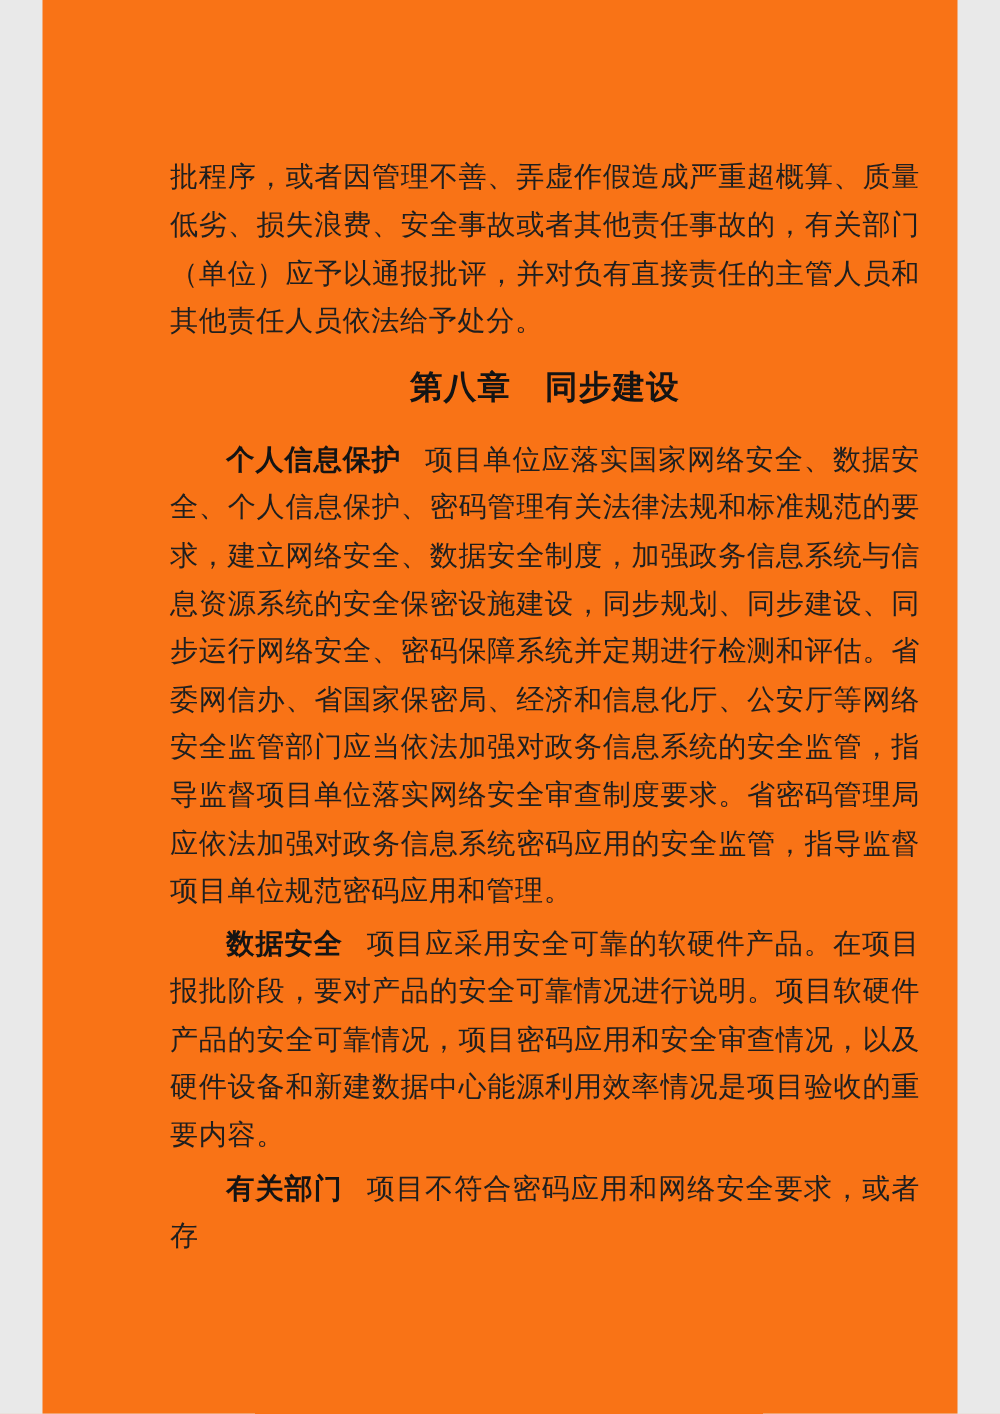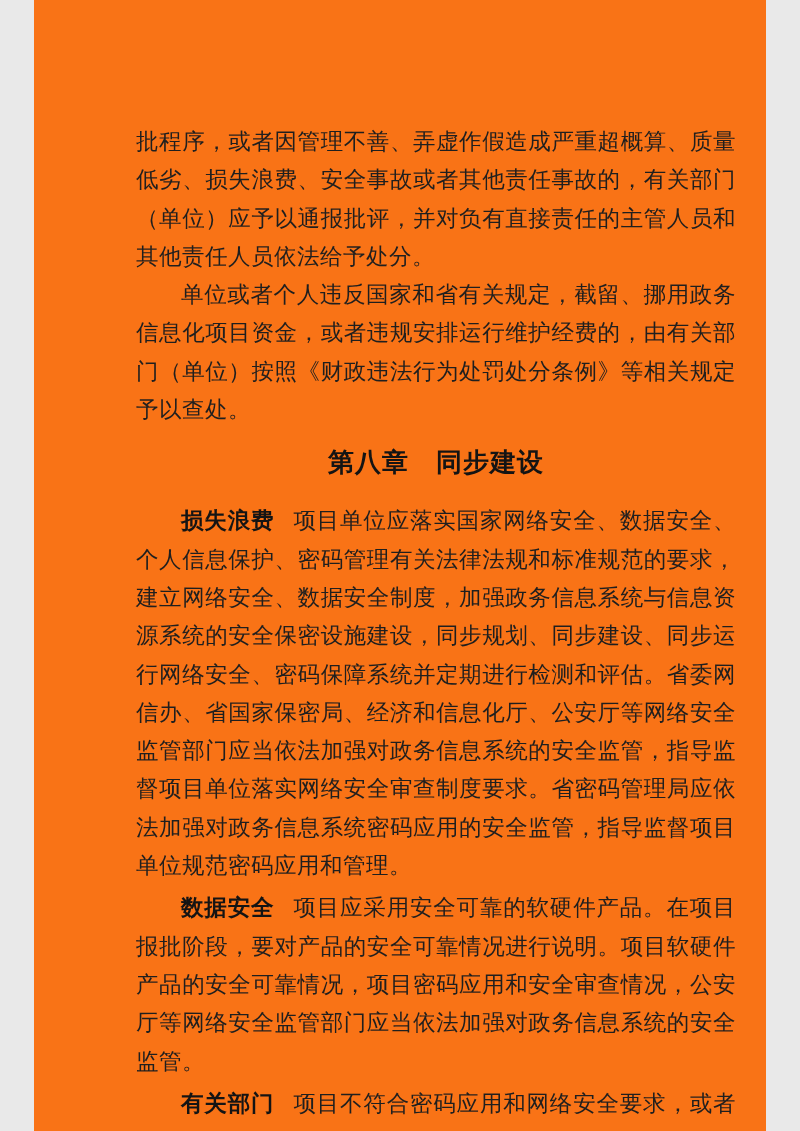--- a/index.html
+++ b/index.html
@@ -50,30 +50,29 @@
   }
 </style>
 </head>
 <body>
 
 <div class="page">
   <div class="content">
 
     <p class="body-para">批程序，或者因管理不善、弄虚作假造成严重超概算、质量低劣、损失浪费、安全事故或者其他责任事故的，有关部门（单位）应予以通报批评，并对负有直接责任的主管人员和其他责任人员依法给予处分。</p>
 
-    <p class="body-para indent">单位或者个人违反国家和省有关规定，截留、挪用政务信息化项目资金，或者违规安排运行维护经费的，由有关部门（单位）按照《财政违法行为处罚处分条例》等相关规定予以查处。</p>
 
     <h2 class="chapter-heading">第八章　同步建设</h2>
 
     <p class="body-para indent article">
-      <span class="art-label">损失浪费</span><span>项目单位应落实国家网络安全、数据安全、个人信息保护、密码管理有关法律法规和标准规范的要求，建立网络安全、数据安全制度，加强政务信息系统与信息资源系统的安全保密设施建设，同步规划、同步建设、同步运行网络安全、密码保障系统并定期进行检测和评估。省委网信办、省国家保密局、经济和信息化厅、公安厅等网络安全监管部门应当依法加强对政务信息系统的安全监管，指导监督项目单位落实网络安全审查制度要求。省密码管理局应依法加强对政务信息系统密码应用的安全监管，指导监督项目单位规范密码应用和管理。</span>
+      <span class="art-label">个人信息保护</span><span>项目单位应落实国家网络安全、数据安全、个人信息保护、密码管理有关法律法规和标准规范的要求，建立网络安全、数据安全制度，加强政务信息系统与信息资源系统的安全保密设施建设，同步规划、同步建设、同步运行网络安全、密码保障系统并定期进行检测和评估。省委网信办、省国家保密局、经济和信息化厅、公安厅等网络安全监管部门应当依法加强对政务信息系统的安全监管，指导监督项目单位落实网络安全审查制度要求。省密码管理局应依法加强对政务信息系统密码应用的安全监管，指导监督项目单位规范密码应用和管理。</span>
     </p>
 
     <p class="body-para indent article">
-      <span class="art-label">数据安全</span><span>项目应采用安全可靠的软硬件产品。在项目报批阶段，要对产品的安全可靠情况进行说明。项目软硬件产品的安全可靠情况，项目密码应用和安全审查情况，公安厅等网络安全监管部门应当依法加强对政务信息系统的安全监管。</span>
+      <span class="art-label">数据安全</span><span>项目应采用安全可靠的软硬件产品。在项目报批阶段，要对产品的安全可靠情况进行说明。项目软硬件产品的安全可靠情况，项目密码应用和安全审查情况，以及硬件设备和新建数据中心能源利用效率情况是项目验收的重要内容。</span>
     </p>
 
     <p class="body-para indent article">
       <span class="art-label">有关部门</span><span>项目不符合密码应用和网络安全要求，或者存</span>
     </p>
 
   </div>
 </div>
 
 </body></html>

